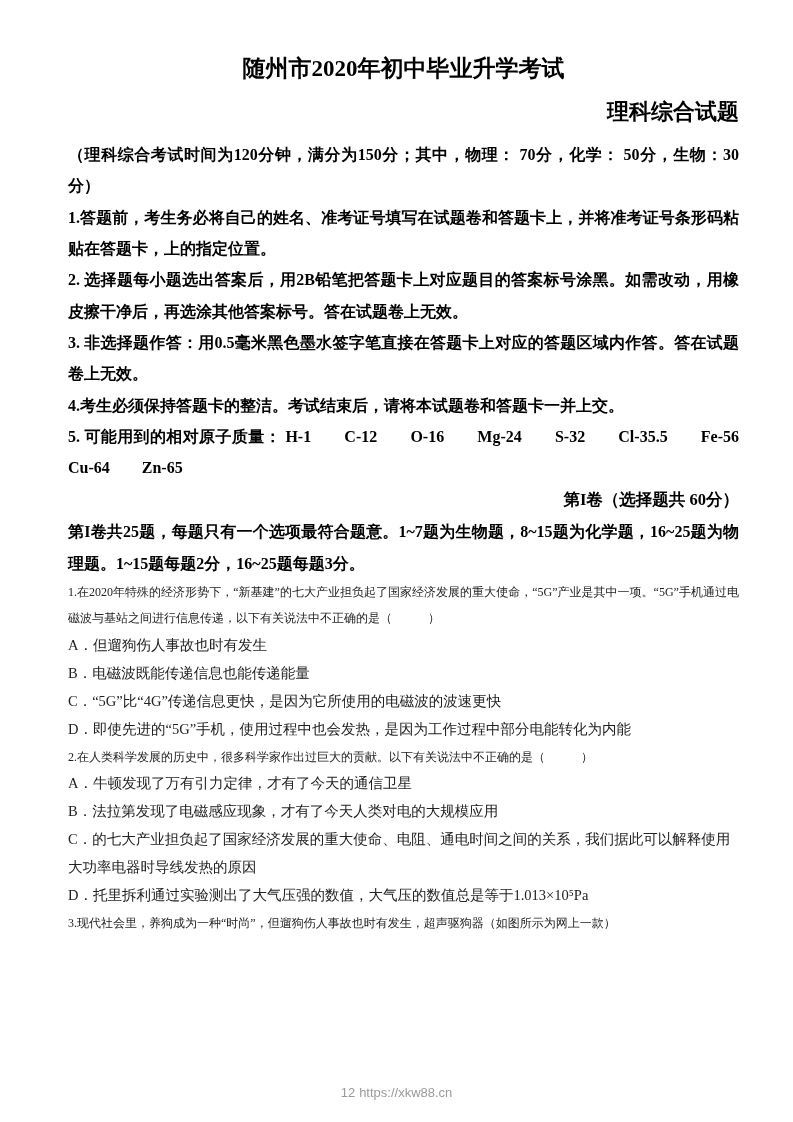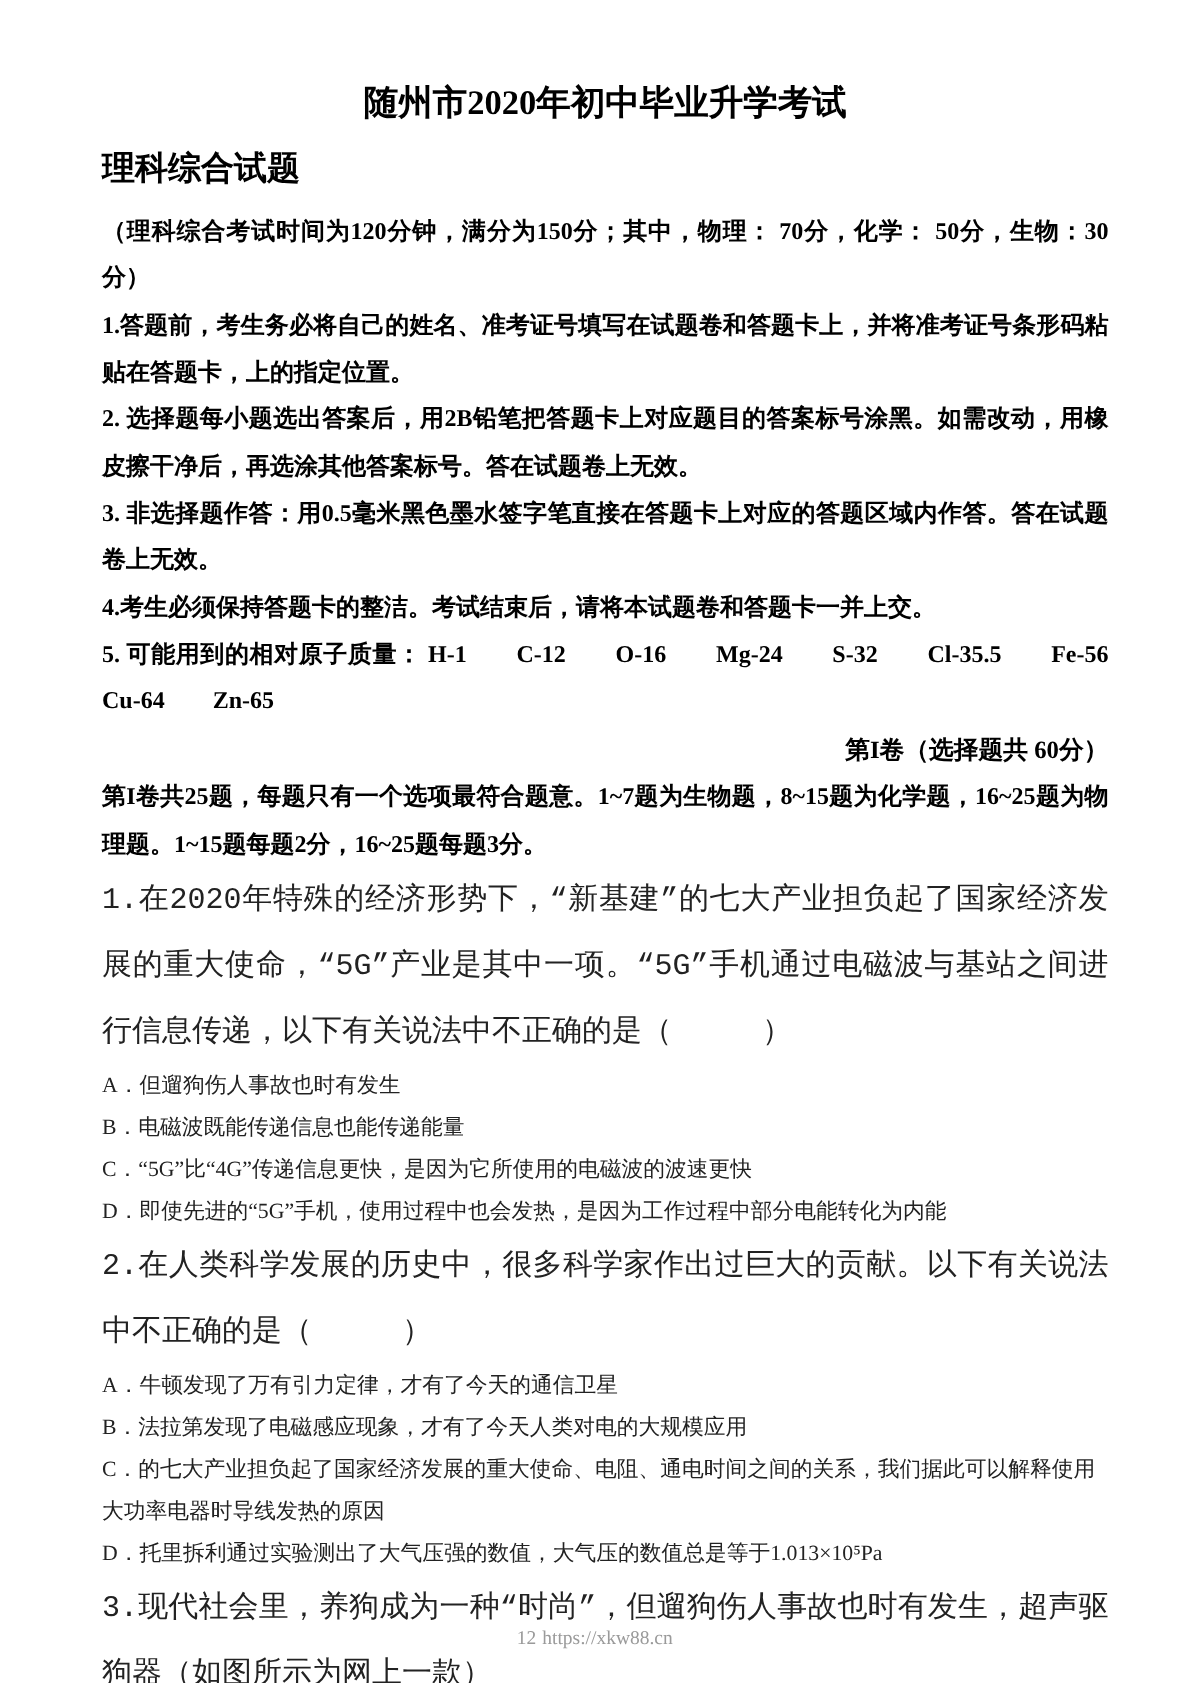--- a/index.html
+++ b/index.html
@@ -22,59 +22,58 @@
   p { margin: 0; }
   .title {
     font-size: 23px;
     font-weight: bold;
     text-align: center;
     line-height: 1.3;
   }
   .subtitle {
     font-size: 22px;
     font-weight: bold;
-    text-align: left;
+    text-align: right;
     margin-top: 13px;
   }
   .b {
     font-weight: bold;
     font-size: 16px;
     line-height: 1.96;
     text-align: justify;
   }
   .exam-info { margin-top: 12px; }
   .section-title {
     font-weight: bold;
     font-size: 16.5px;
     text-align: right;
     line-height: 1.96;
   }
   .stem {
-    font-size: 20px;
+    font-size: 12px;
     line-height: 2.2;
     text-align: justify;
     color: #222222;
-    font-family: Liberation Mono, monospace;
   }
   .opt {
     font-size: 14.5px;
     line-height: 1.93;
     color: #222222;
   }
   .footer {
     position: absolute;
     left: 0;
     bottom: 22px;
     width: 100%;
     text-align: center;
     font-family: "Liberation Sans", "DejaVu Sans", sans-serif;
     font-size: 13px;
     color: #9a9a9a;
   }
-  .footer span { padding: 0 2px; font-family: Liberation Serif, serif; }
+  .footer span { padding: 0 2px; }
 </style>
 </head>
 <body>
 
 <div class="page">
 
   <div class="title">随州市2020年初中毕业升学考试</div>
   <div class="subtitle">理科综合试题</div>
 
   <p class="b exam-info">（理科综合考试时间为120分钟，满分为150分；其中，物理： 70分，化学： 50分，生物：30分）</p>

